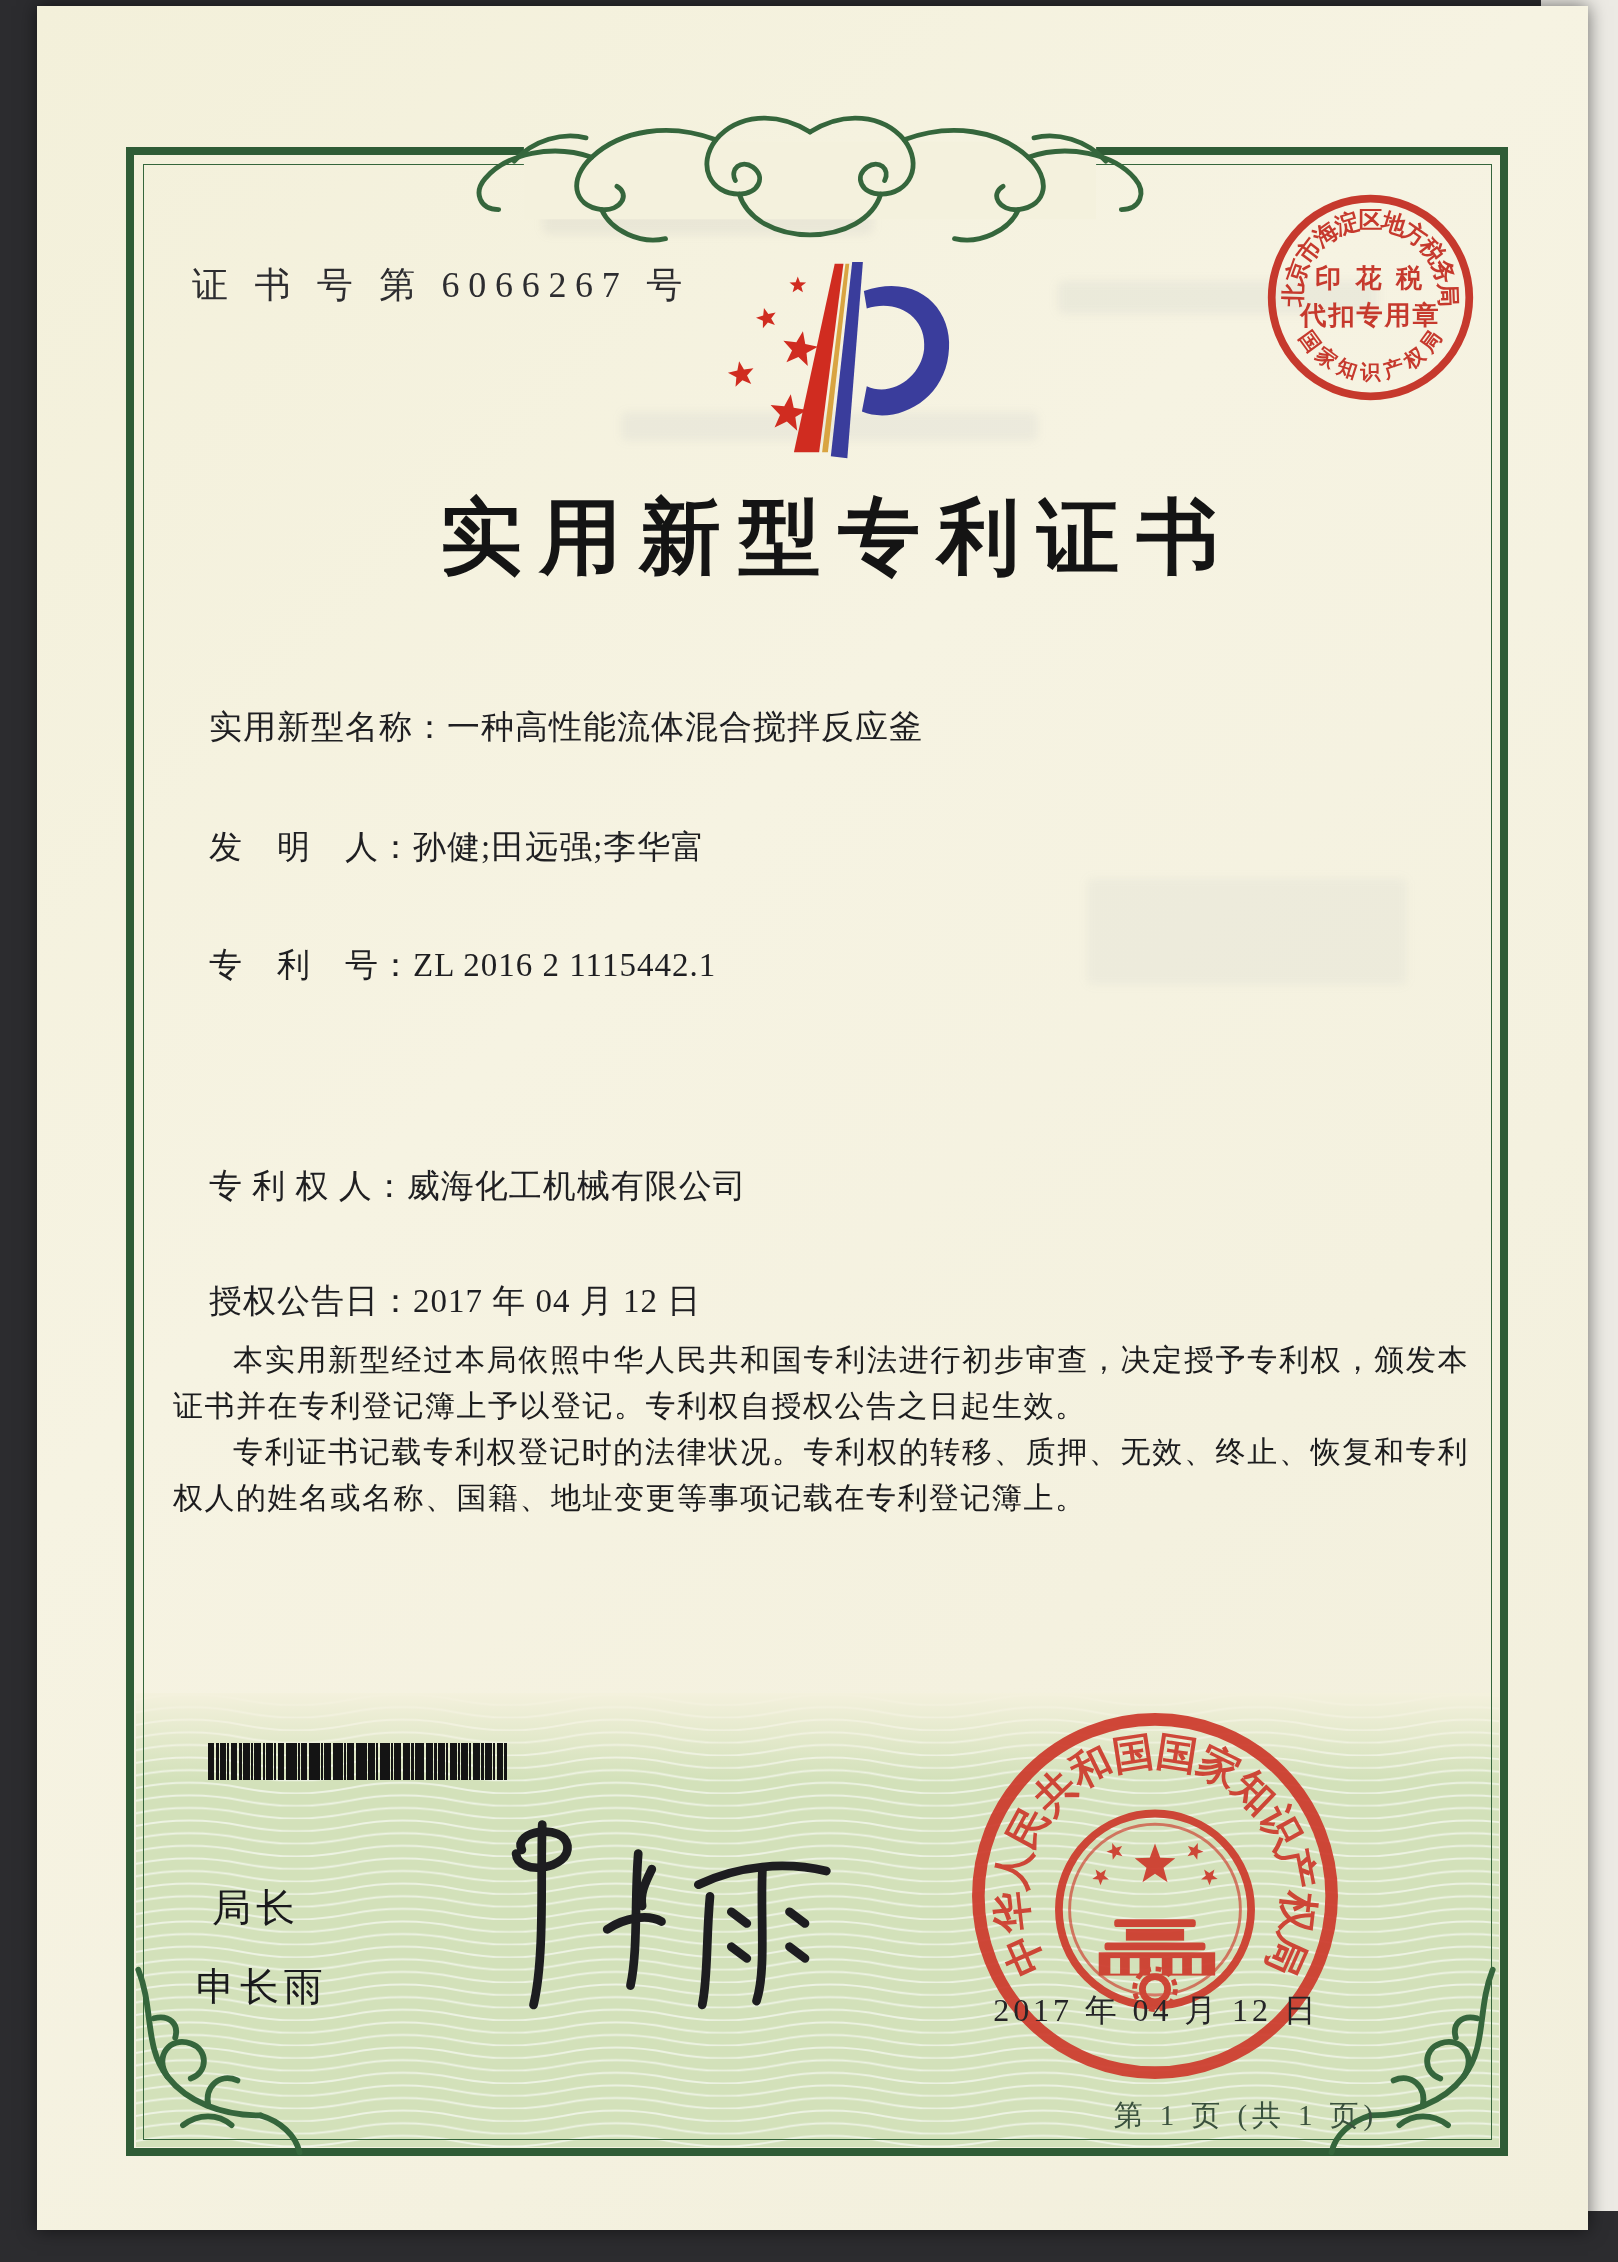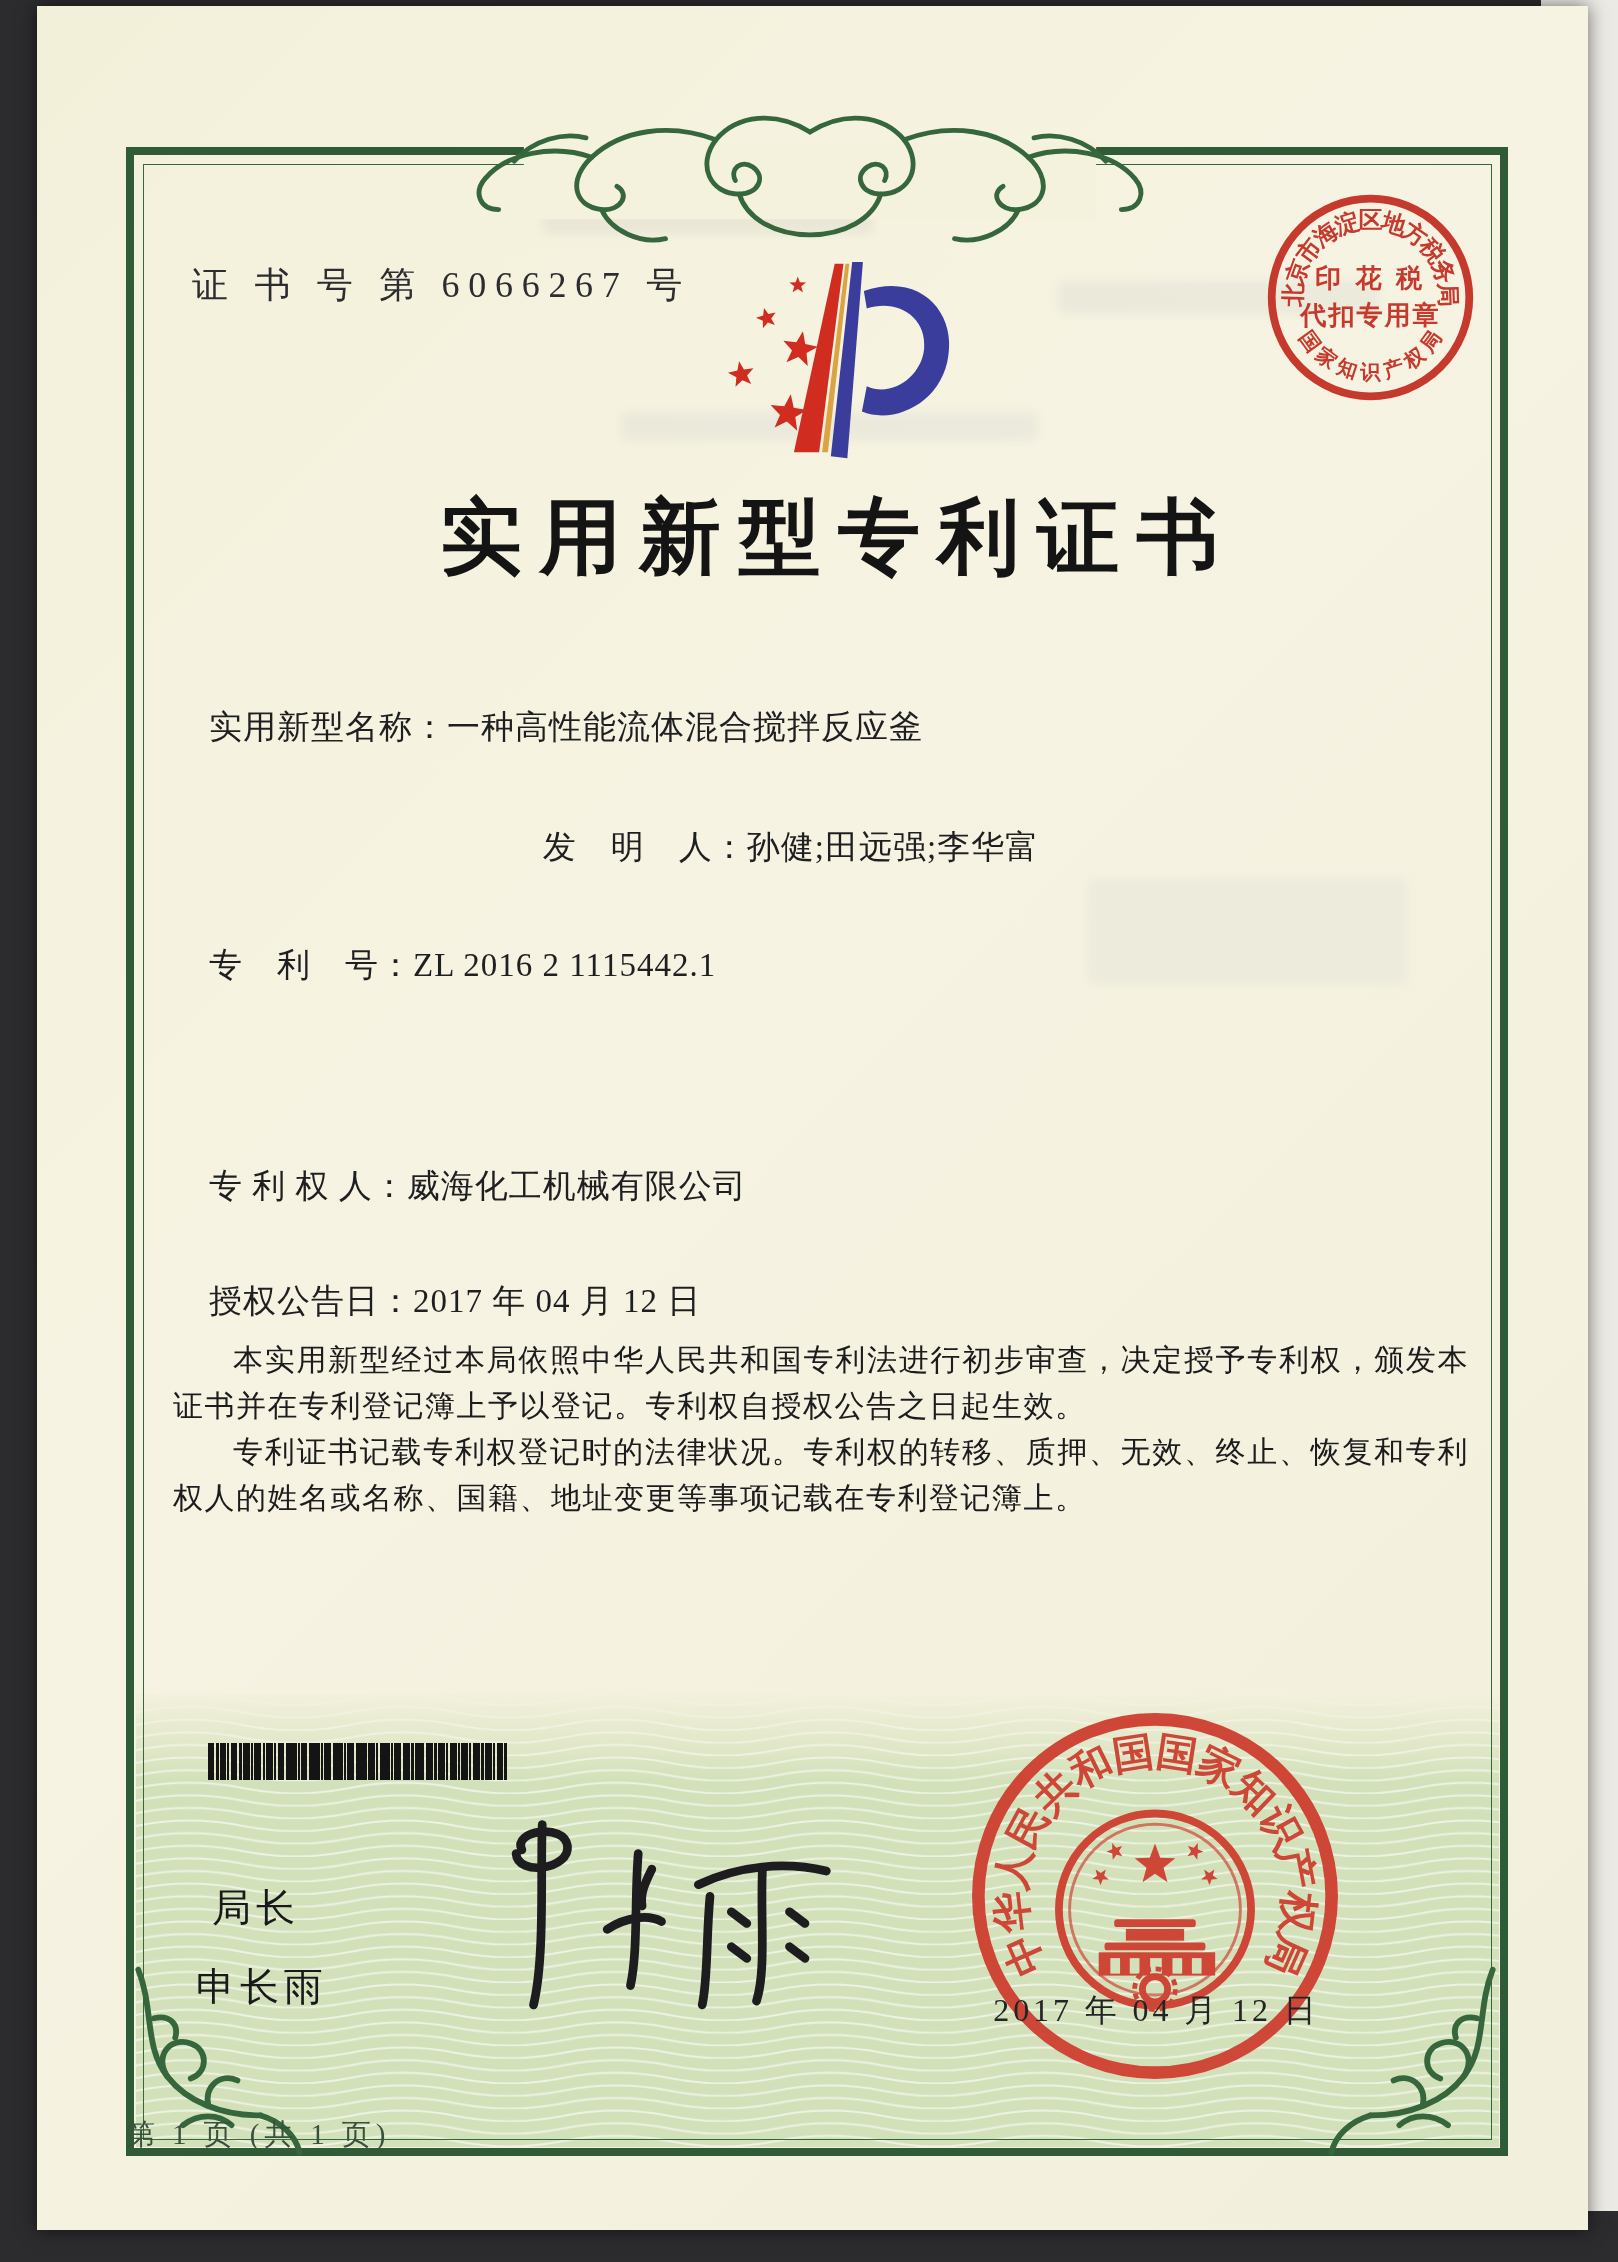--- a/index.html
+++ b/index.html
@@ -31,22 +31,22 @@
   #body-text p{margin:0;text-indent:2em;}
   #barcode{left:208px;top:1743px;width:299px;height:37px;
      background-image:
        repeating-linear-gradient(90deg,#141414 0 1.9px,rgba(0,0,0,0) 1.9px 3.9px),
        repeating-linear-gradient(90deg,#141414 0 2.9px,rgba(0,0,0,0) 2.9px 7.8px),
        repeating-linear-gradient(90deg,#141414 0 4.9px,rgba(0,0,0,0) 4.9px 11.6px);}
   #director-title{left:212px;top:1881px;font-size:39px;letter-spacing:4.9px;color:#19191c;}
   #director-name{left:196px;top:1960px;font-size:39px;letter-spacing:4.9px;color:#19191c;}
   #seal-date{left:982px;top:1989px;width:349px;text-align:center;font-size:32px;
              letter-spacing:3.9px;color:#242427;}
-  #footer-page{left:126px;top:2096px;width:1252px;text-align:left;font-size:29px;
-               letter-spacing:4.9px;color:#39503d;margin-top:19px;}
+  #footer-page{left:126px;top:2096px;width:1252px;text-align:right;font-size:29px;
+               letter-spacing:4.9px;color:#39503d;}
   .ghost{filter:blur(4.9px);border-radius:5.8px;}
   svg text{font-family:"Liberation Serif","DejaVu Serif",serif;font-weight:bold;}
 </style>
 </head>
 <body>
 
 <div id="stage">
 
   <div id="back-sheet" class="abs"></div>
   <div id="page" class="abs"></div>
@@ -151,21 +151,21 @@
       </g>
     <text x="111" y="100" text-anchor="middle" font-size="27" fill="#c6392d" letter-spacing="4">印 花 税</text>
     <text x="111" y="138" text-anchor="middle" font-size="27" fill="#c6392d" letter-spacing="2">代扣专用章</text>
   </svg>
 
   <div id="title" class="abs">实用新型专利证书</div>
 
   <div class="abs field-row" style="top:705px;">
     <span class="field-label">实用新型名称：</span><span class="field-value">一种高性能流体混合搅拌反应釜</span>
   </div>
-  <div class="abs field-row" style="top:825px;text-align:center;">
+  <div class="abs field-row" style="top:825px;">
     <span class="field-label">发　明　人：</span><span class="field-value">孙健;田远强;李华富</span>
   </div>
   <div class="abs field-row" style="top:943px;">
     <span class="field-label">专　利　号：</span><span class="field-value">ZL 2016 2 1115442.1</span>
   </div>
   <div class="abs field-row" style="top:1164px;">
     <span class="field-label">专 利 权 人：</span><span class="field-value">威海化工机械有限公司</span>
   </div>
   <div class="abs field-row" style="top:1279px;">
     <span class="field-label">授权公告日：</span><span class="field-value">2017 年 04 月 12 日</span>

